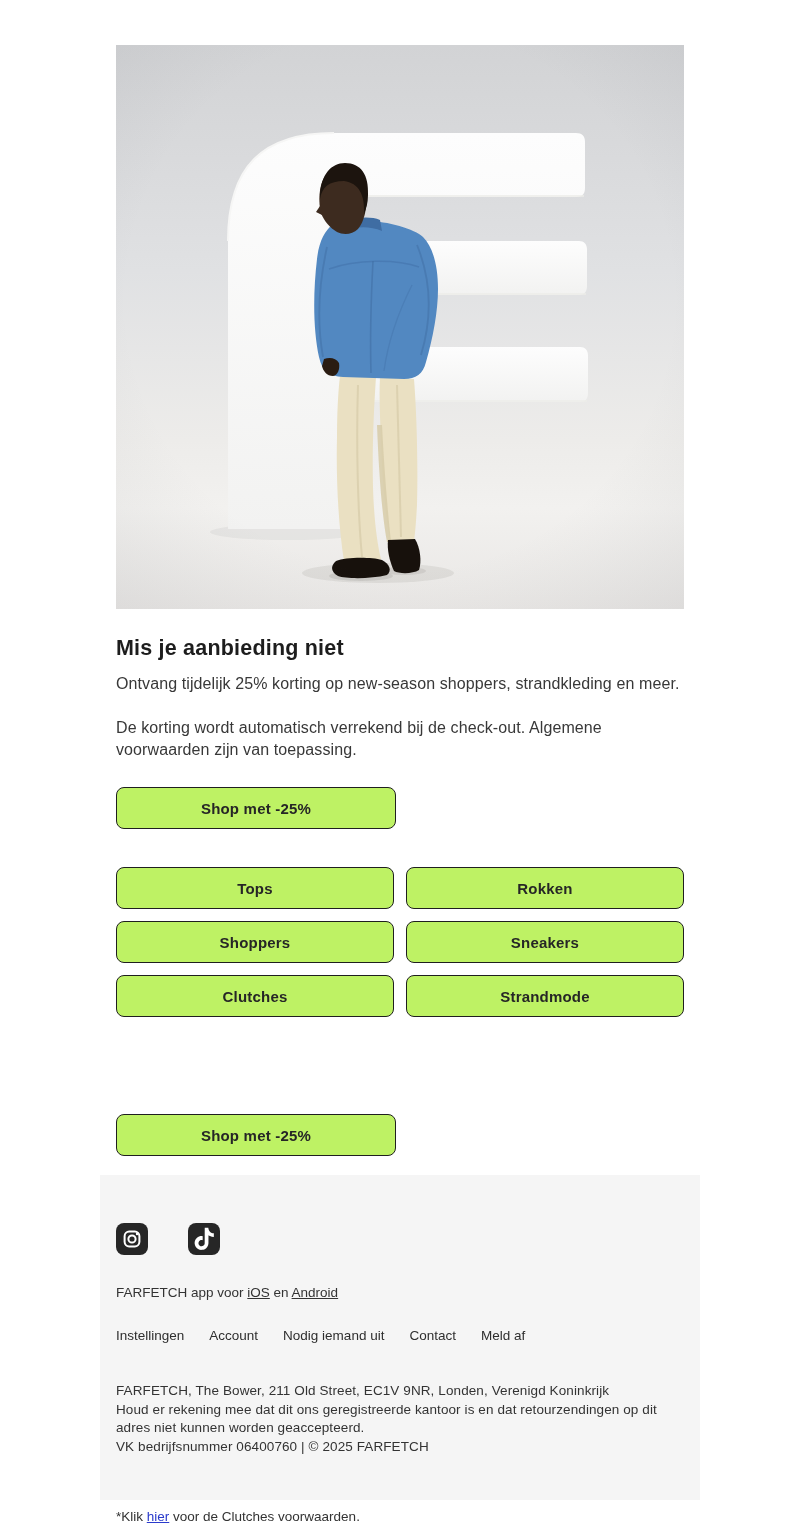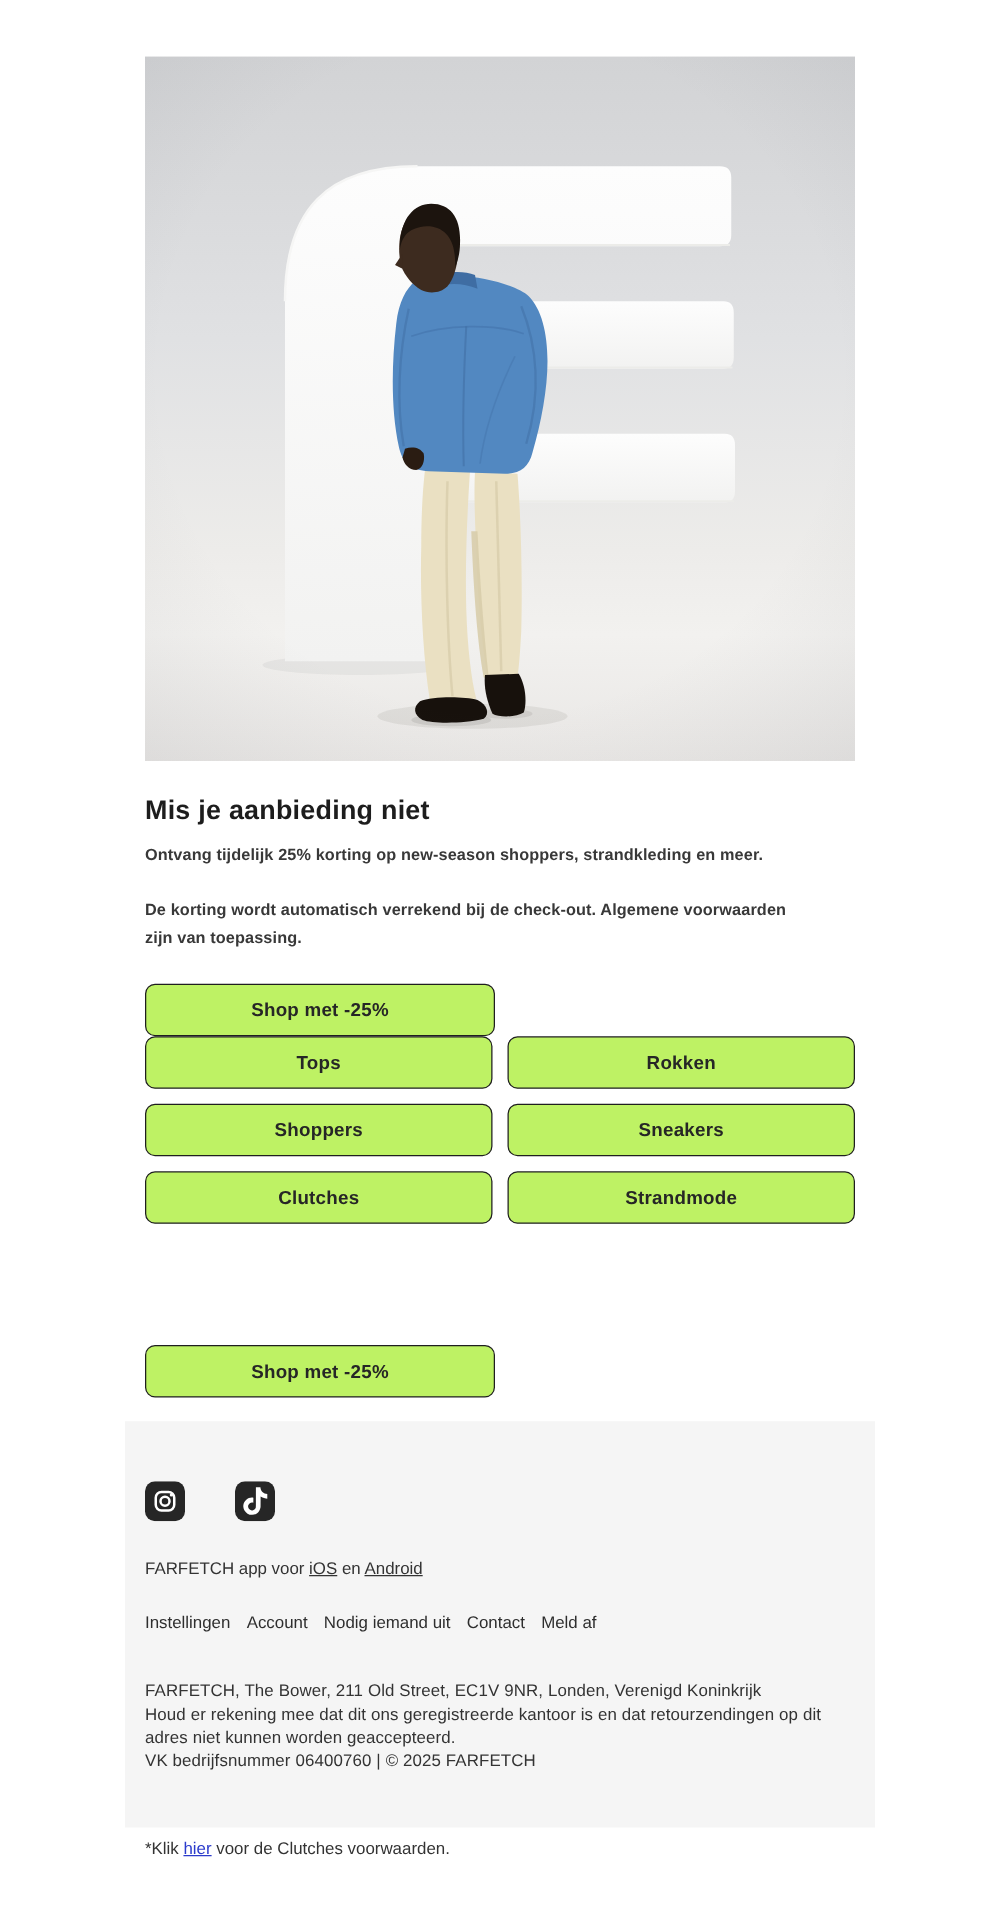--- a/index.html
+++ b/index.html
@@ -28,25 +28,24 @@
   .heading {
     margin: 27px 0 0 0;
     font-size: 21.5px;
     line-height: 25px;
     font-weight: 700;
     color: #1d1d1d;
     letter-spacing: 0.2px;
   }
   .para {
     margin: 12px 0 0 0;
-    font-size: 13px;
+    font-size: 16px;
     line-height: 22px;
     color: #383838;
     letter-spacing: 0.1px;
-    font-weight: bold;
   }
   .para-2 { margin-top: 22px; max-width: 520px; }
 
   .btn {
     display: flex;
     align-items: center;
     justify-content: center;
     width: 280px;
     height: 42px;
     background: #bef264;
@@ -57,20 +56,21 @@
     font-weight: 700;
     color: #262626;
     letter-spacing: 0.2px;
     cursor: pointer;
     padding: 0;
   }
   .btn-primary { margin-top: 26px; }
   .btn-secondary { margin-top: 97px; }
 
   .cat-grid {
+    margin-top: 38px;
     display: grid;
     grid-template-columns: 278px 278px;
     column-gap: 12px;
     row-gap: 14px;
     gap: 12px;
   }
   .cat-grid .btn { width: 100%; }
 
   
   .footer {
@@ -84,21 +84,21 @@
   .app-line {
     margin-top: 30px;
     font-size: 13.5px;
     line-height: 16px;
     color: #333;
   }
   .app-line a { color: #333; text-decoration: underline; text-align: center; }
   .footer-nav {
     margin-top: 27px;
     display: flex;
-    gap: 13px;
+    gap: 25px;
     font-size: 13.5px;
     line-height: 16px;
     align-items: center;
   }
   .footer-nav a { color: #2e2e2e; text-decoration: none; }
   .address-block {
     margin-top: 38px;
     font-size: 13.5px;
     line-height: 18.5px;
     color: #333;

